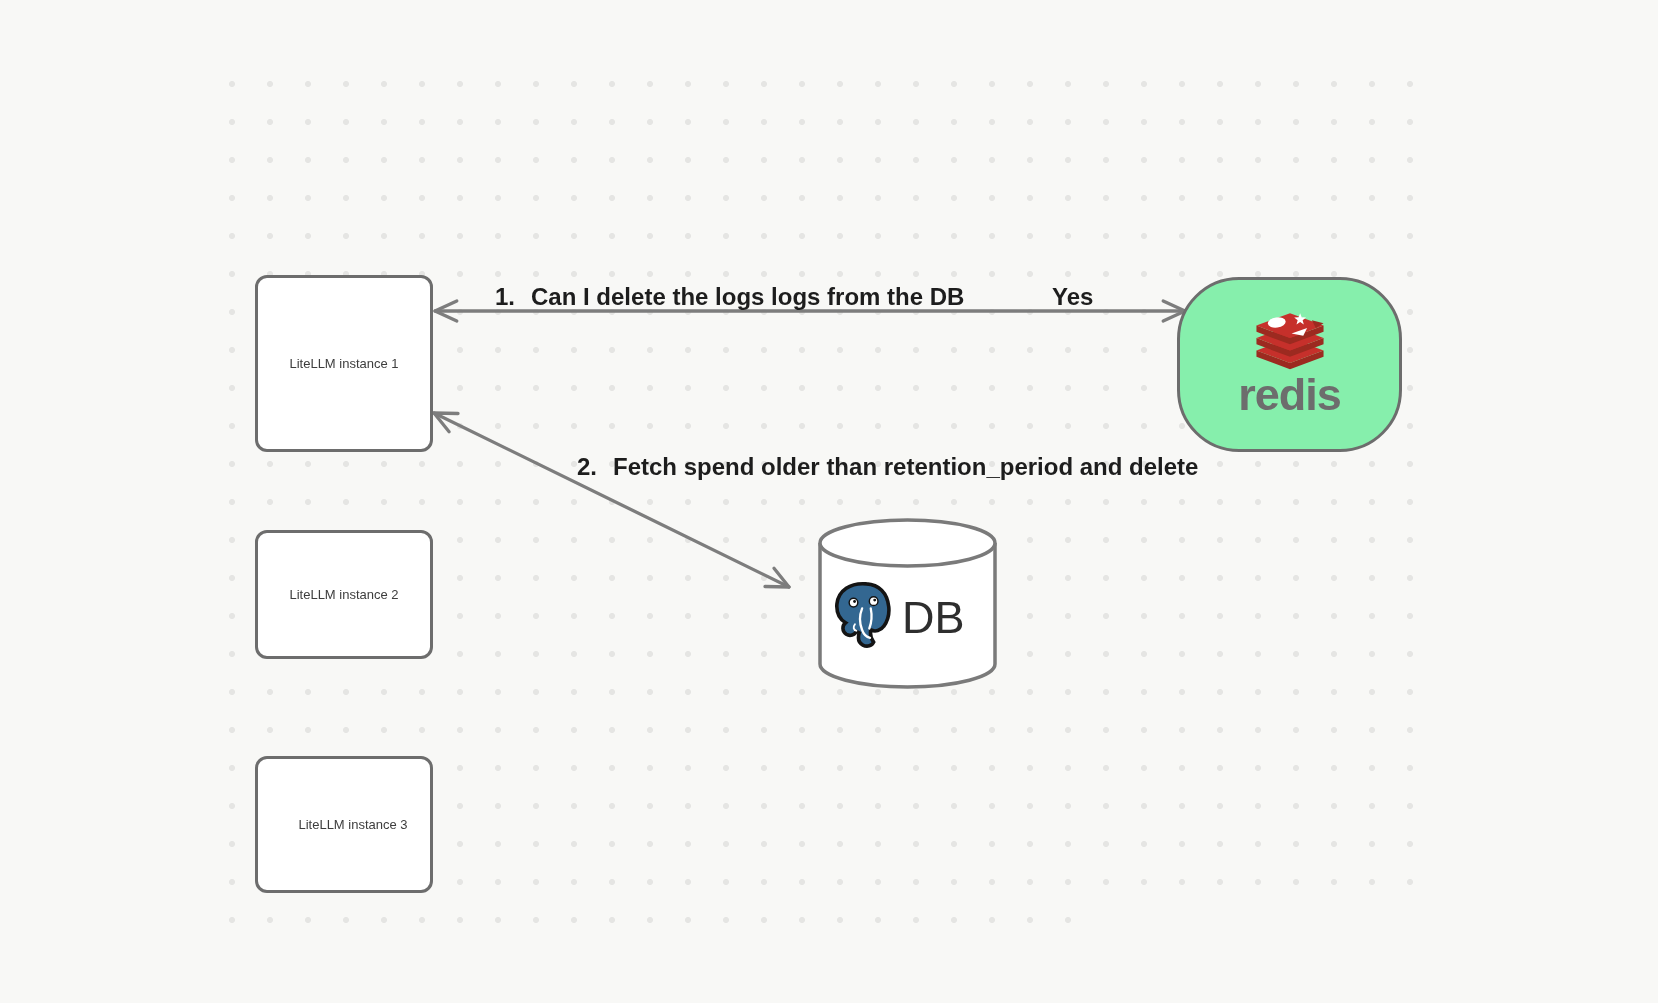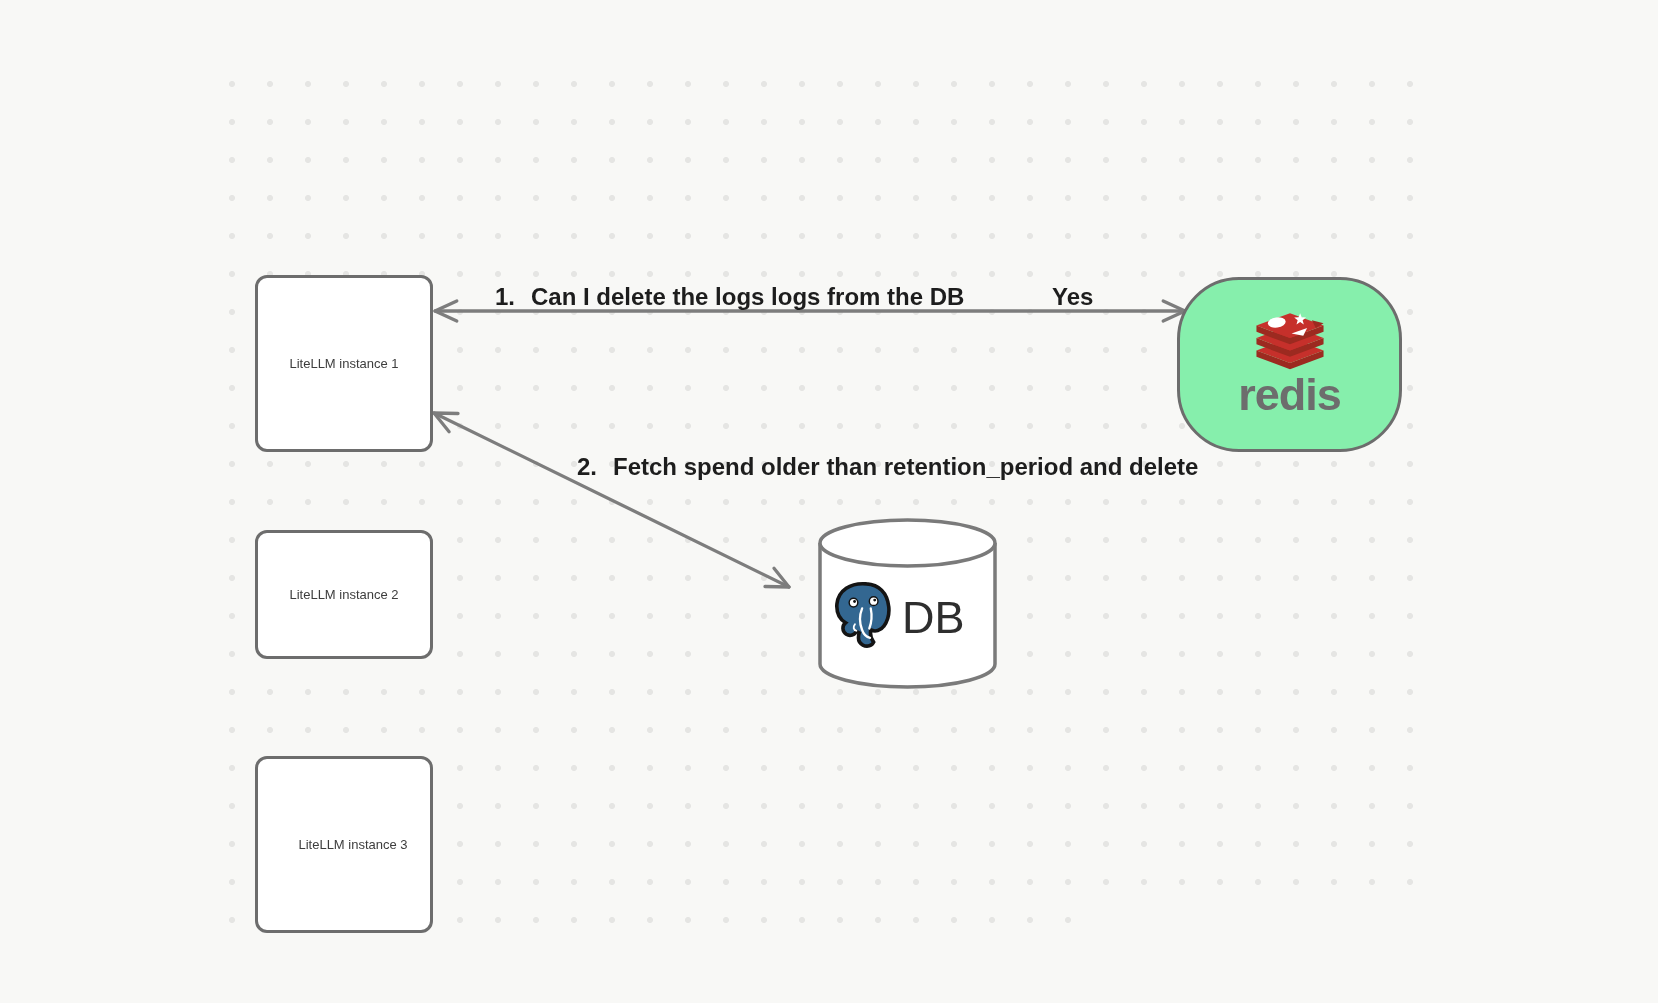--- a/index.html
+++ b/index.html
@@ -37,21 +37,21 @@
   svg.connectors path{pointer-events:stroke;}
 
   .instance{
     position:absolute;left:255px;width:178px;height:178px;
     background:#fff;border:3.5px solid var(--node-border);border-radius:12px;
     display:flex;align-items:center;justify-content:center;
     font-size:13px;color:var(--node-ink);
   }
   .instance-1{top:275px;height:177px;}
   .instance-2{top:530px;height:129px;}
-  .instance-3{top:756px;height:177px;padding-left:18px;}
+  .instance-3{top:756px;height:137px;padding-left:18px;}
 
   .redis-node{
     position:absolute;left:1177px;top:277px;width:225px;height:175px;
     background:#86efac;border:3.5px solid var(--node-border);border-radius:62px;
     display:flex;flex-direction:column;align-items:center;justify-content:center;
   }
   .redis-word{
     font-size:45px;font-weight:700;color:var(--redis-gray);
     letter-spacing:-1px;line-height:1;margin-top:1px;
   }

